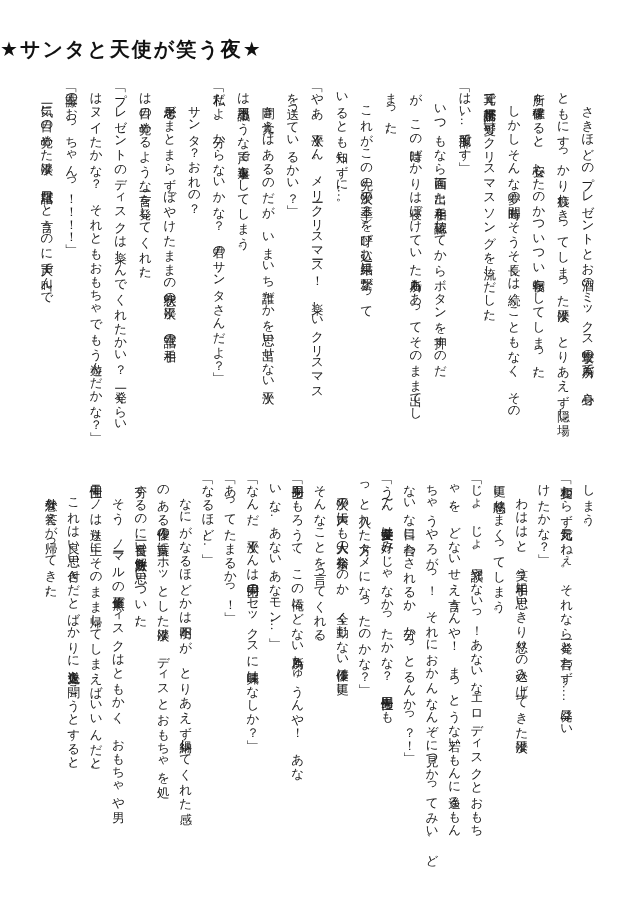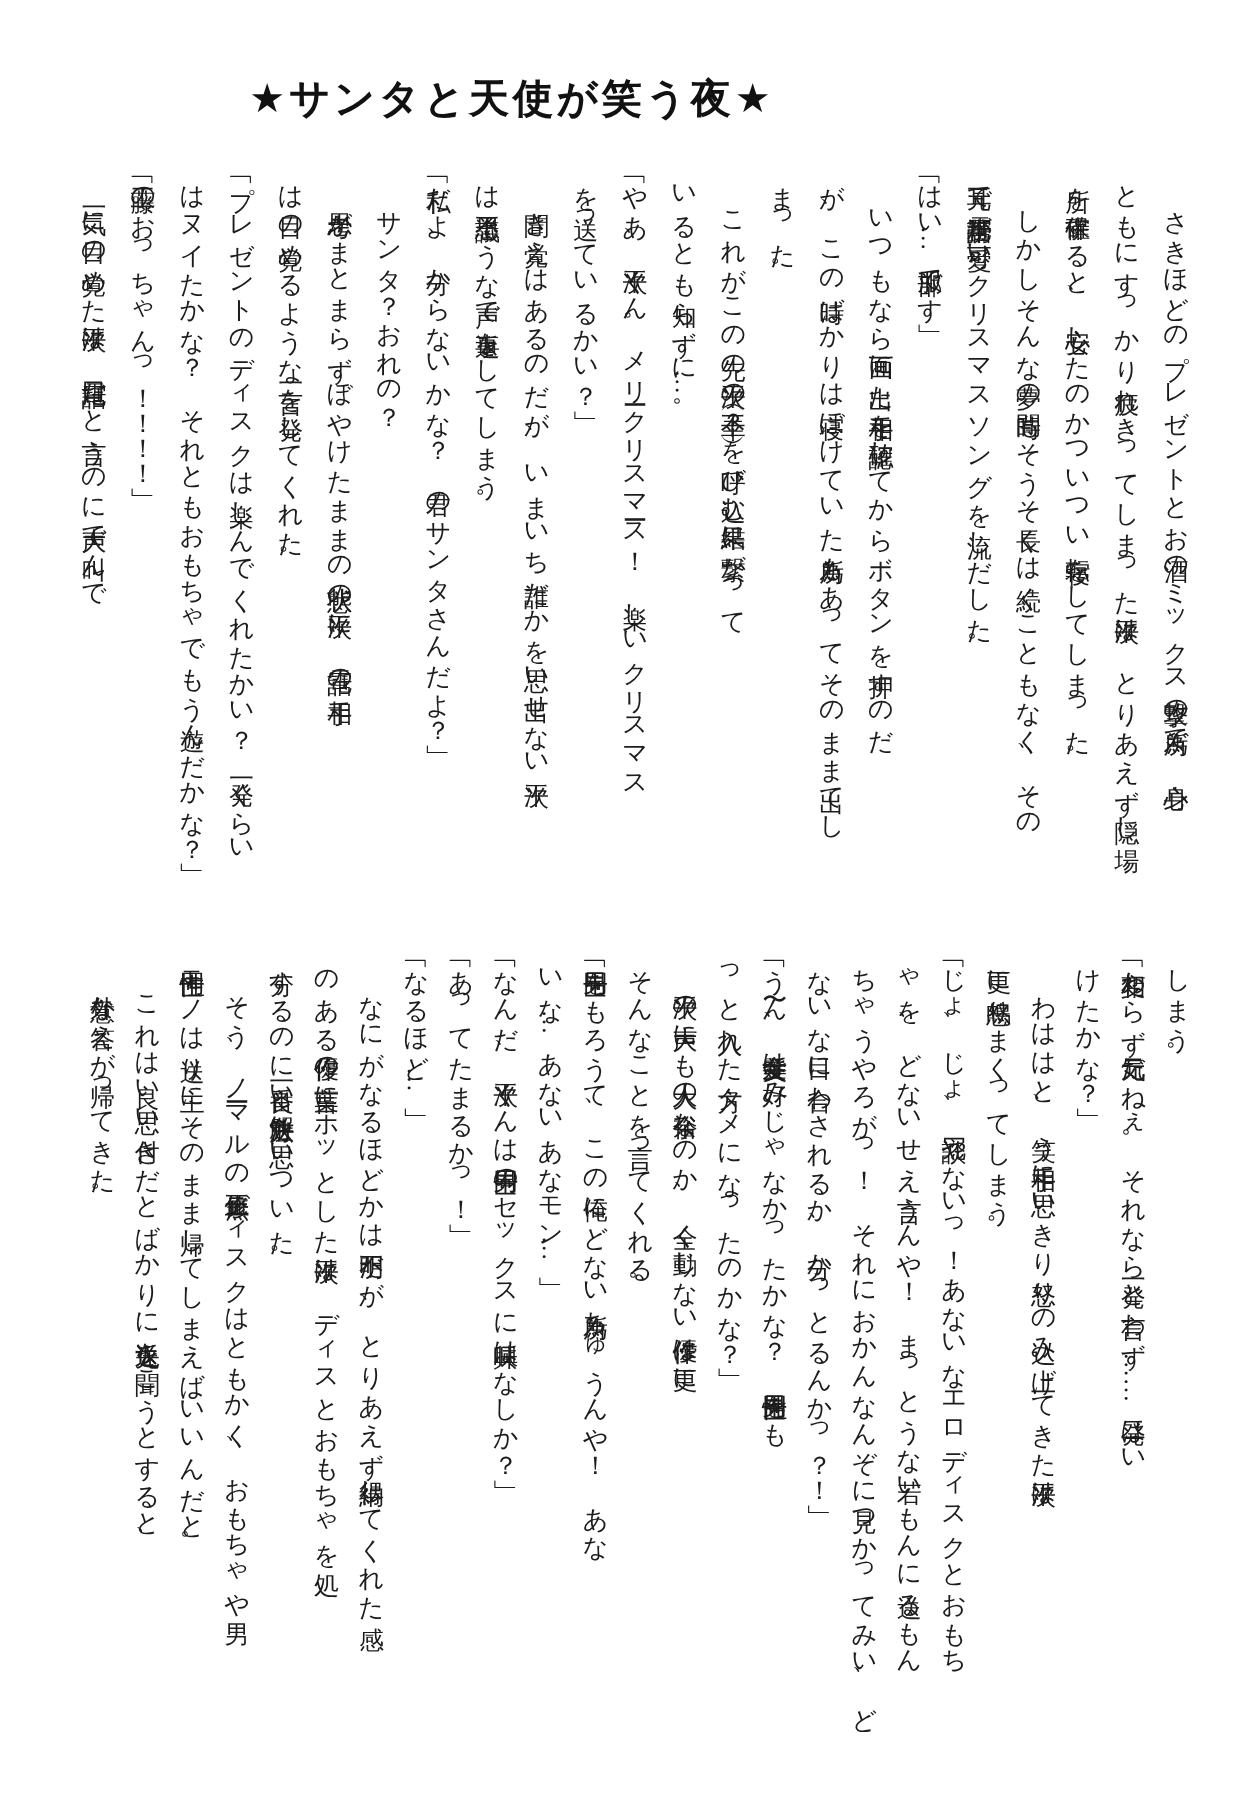--- a/index.html
+++ b/index.html
@@ -13,21 +13,20 @@
     background: #ffffff;
     color: #1c1c1c;
     overflow: hidden;
     font-family: "Liberation Serif", "DejaVu Serif", serif;
   }
   .page-title {
     position: absolute;
     top: 36px;
     left: 0;
     width: 512px;
-    text-align: center;
     font-family: "DejaVu Sans", "Liberation Sans", sans-serif;
     font-weight: bold;
     font-size: 20px;
     letter-spacing: 2px;
     color: #111;
     white-space: nowrap;
   }
   .vblock {
     position: absolute;
     writing-mode: vertical-rl;

